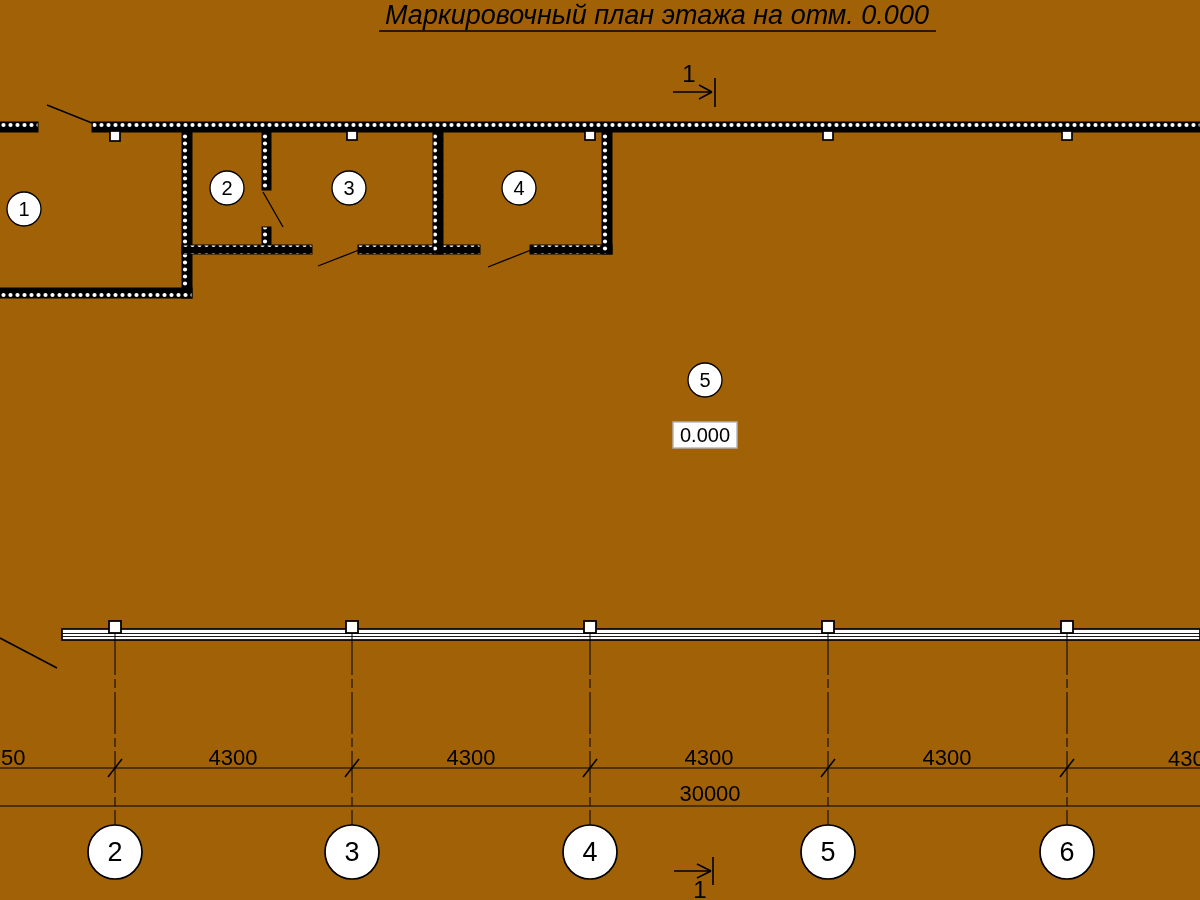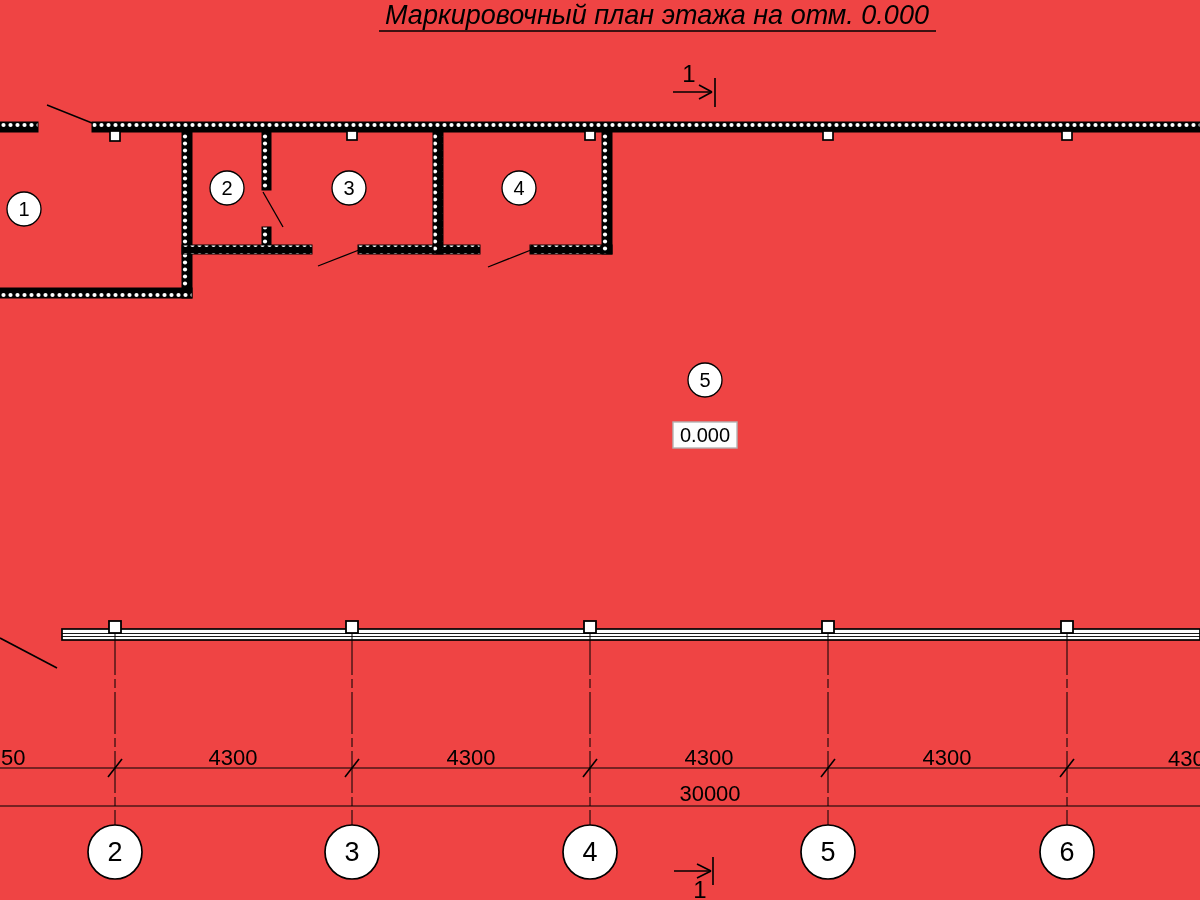--- a/index.html
+++ b/index.html
@@ -1,16 +1,16 @@
 <!DOCTYPE html>
 <html><head>
 <meta charset="utf-8">
 <style>
   html,body{margin:0;padding:0;background:#ffffff;}
-  #canvas{position:relative;width:1200px;height:900px;background:#ef4444;overflow:hidden;
+  #canvas{position:relative;width:1200px;height:900px;background:#a16207;overflow:hidden;
           font-family:"Liberation Sans", sans-serif;}
   svg{display:block;}
   text{fill:#000;}
 </style>
 </head>
 <body>
 
 <div id="canvas">
 <svg width="1200" height="900" viewBox="0 0 1200 900" xmlns="http://www.w3.org/2000/svg">
 

